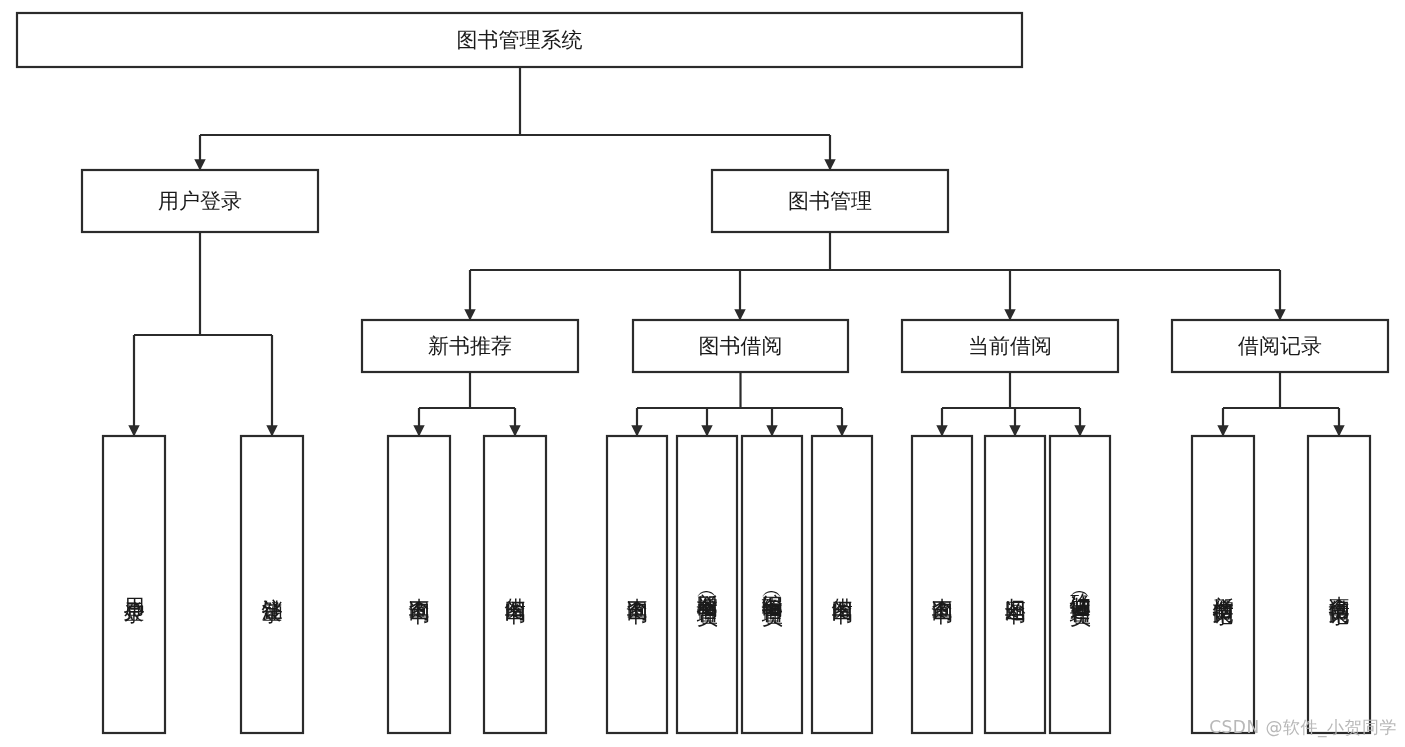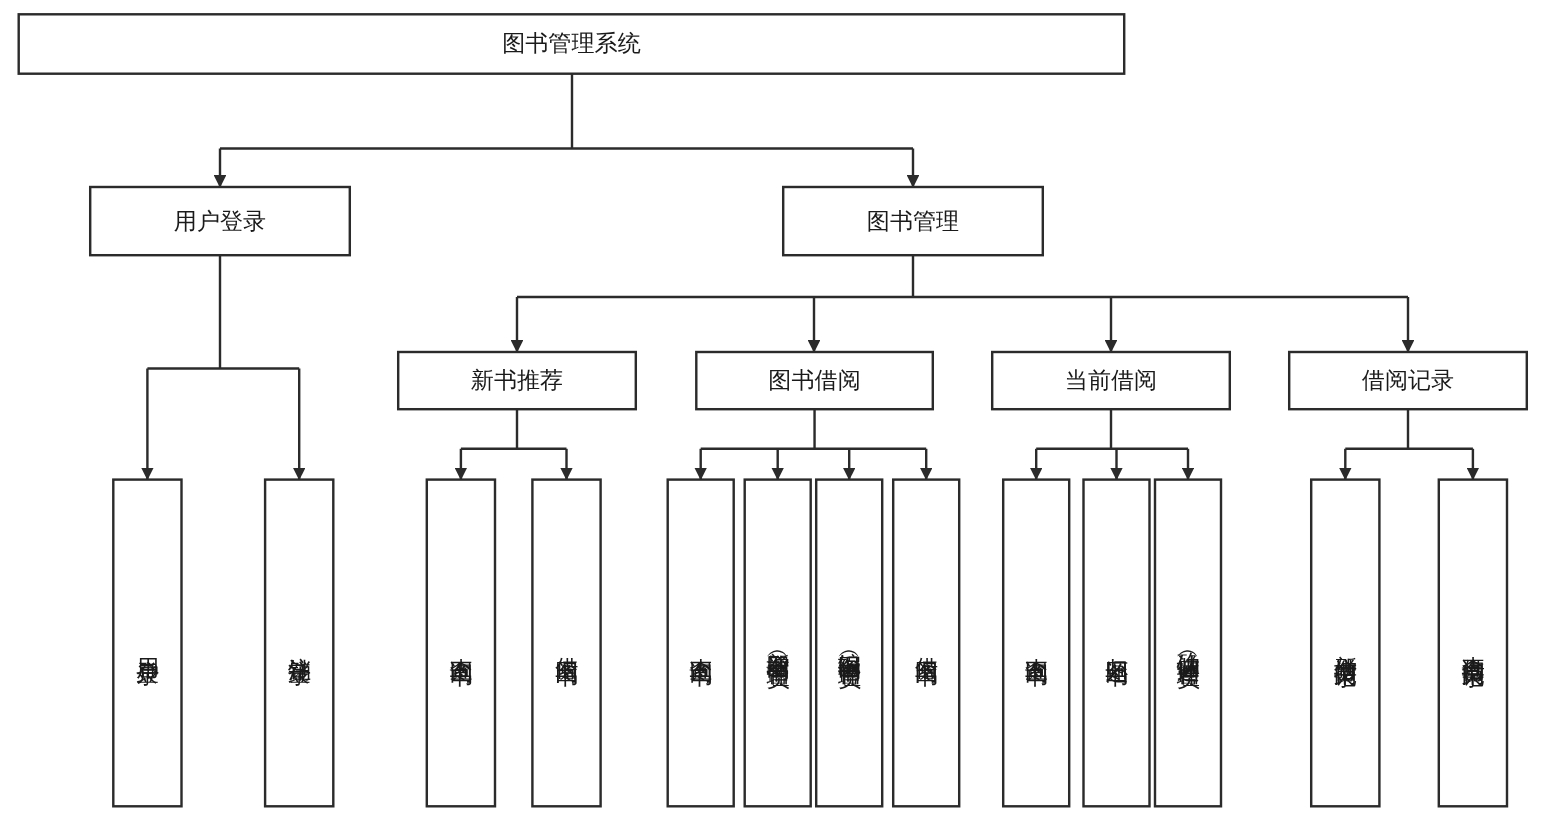--- a/index.html
+++ b/index.html
@@ -199,13 +199,14 @@
         <span class="vlabel-text">确认归还（管理员）</span>
       </div>
       <div class="vlabel-wrap" style="left: 1192px; top: 436px; width: 62px; height: 297px;">
         <span class="vlabel-text">新增借阅记录</span>
       </div>
       <div class="vlabel-wrap" style="left: 1308px; top: 436px; width: 62px; height: 297px;">
         <span class="vlabel-text">查询借阅记录</span>
       </div>
     </div>
 
+  <div id="watermark">CSDN @软件_小贺同学</div>
 </div>
 
 </body></html>

